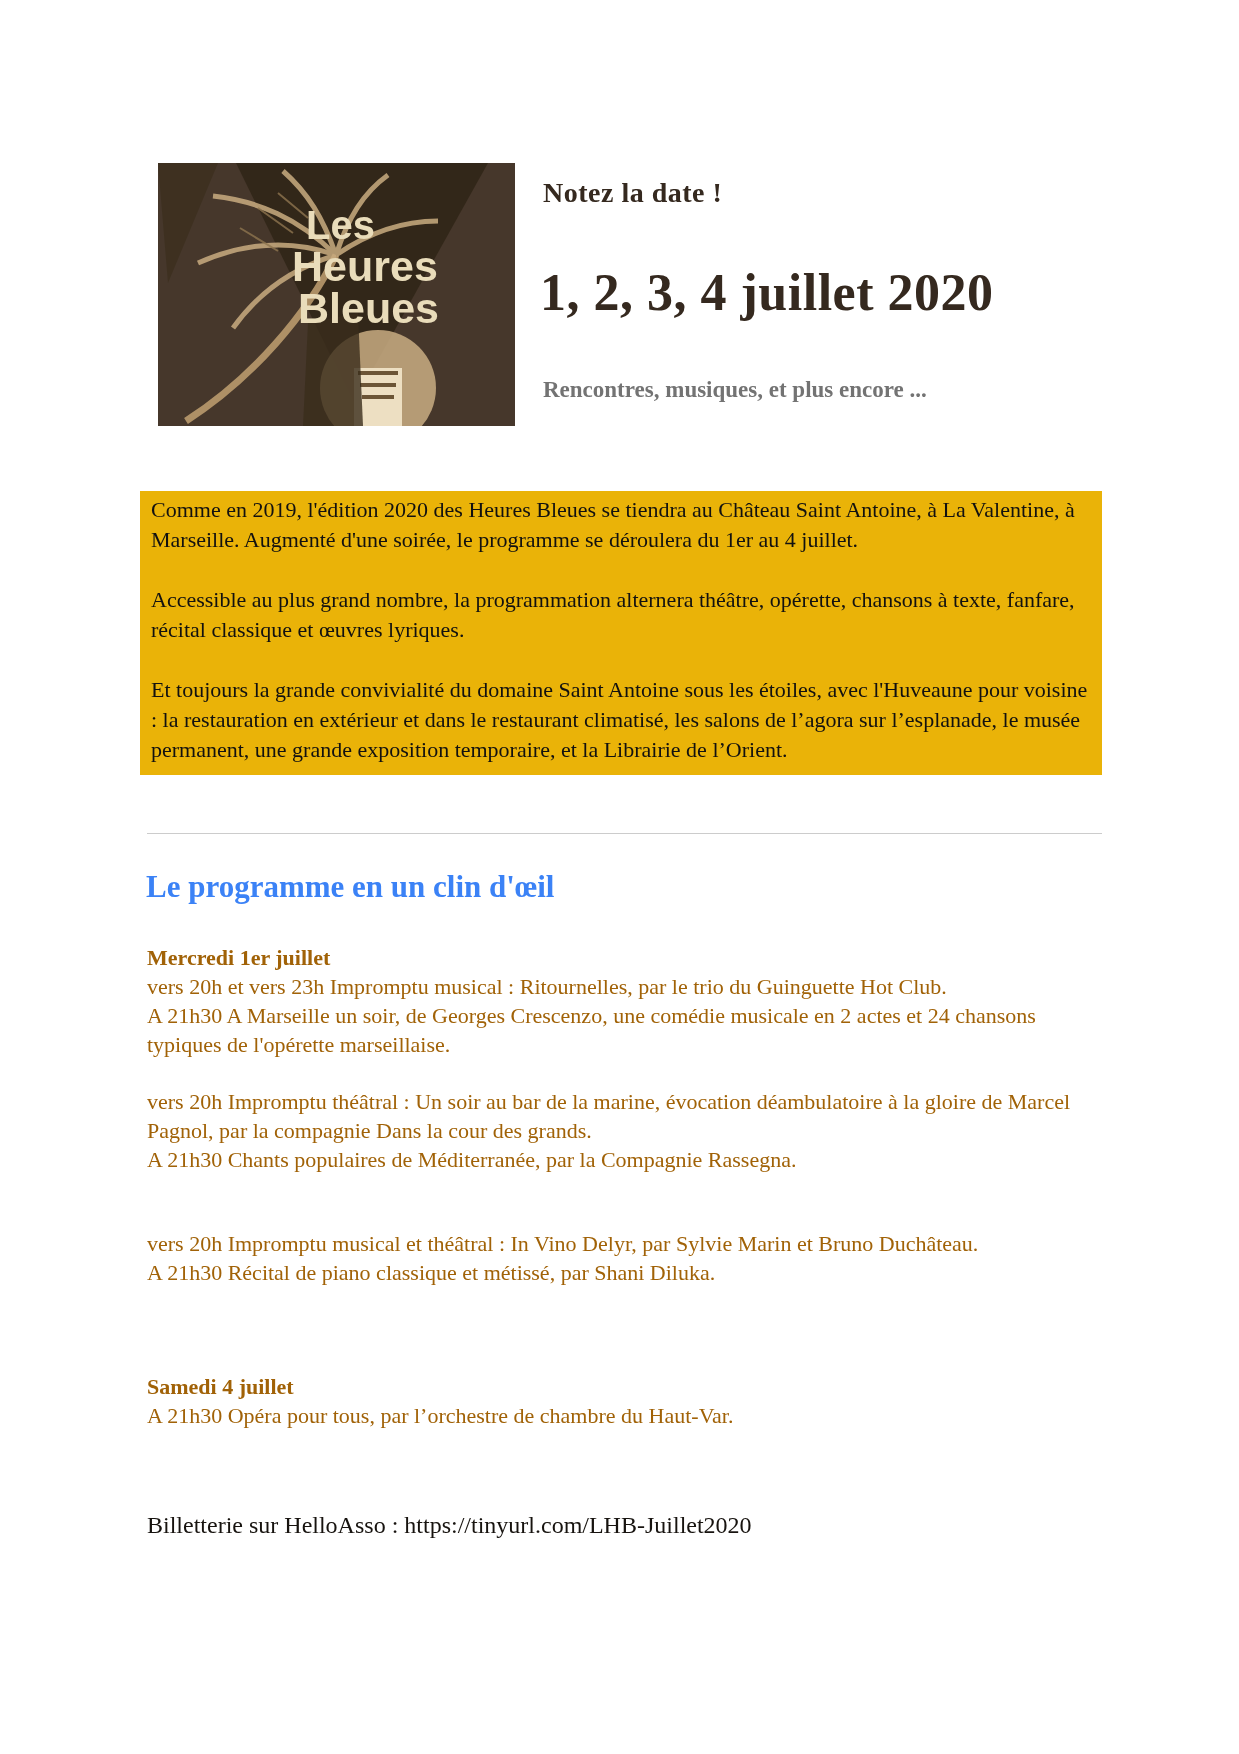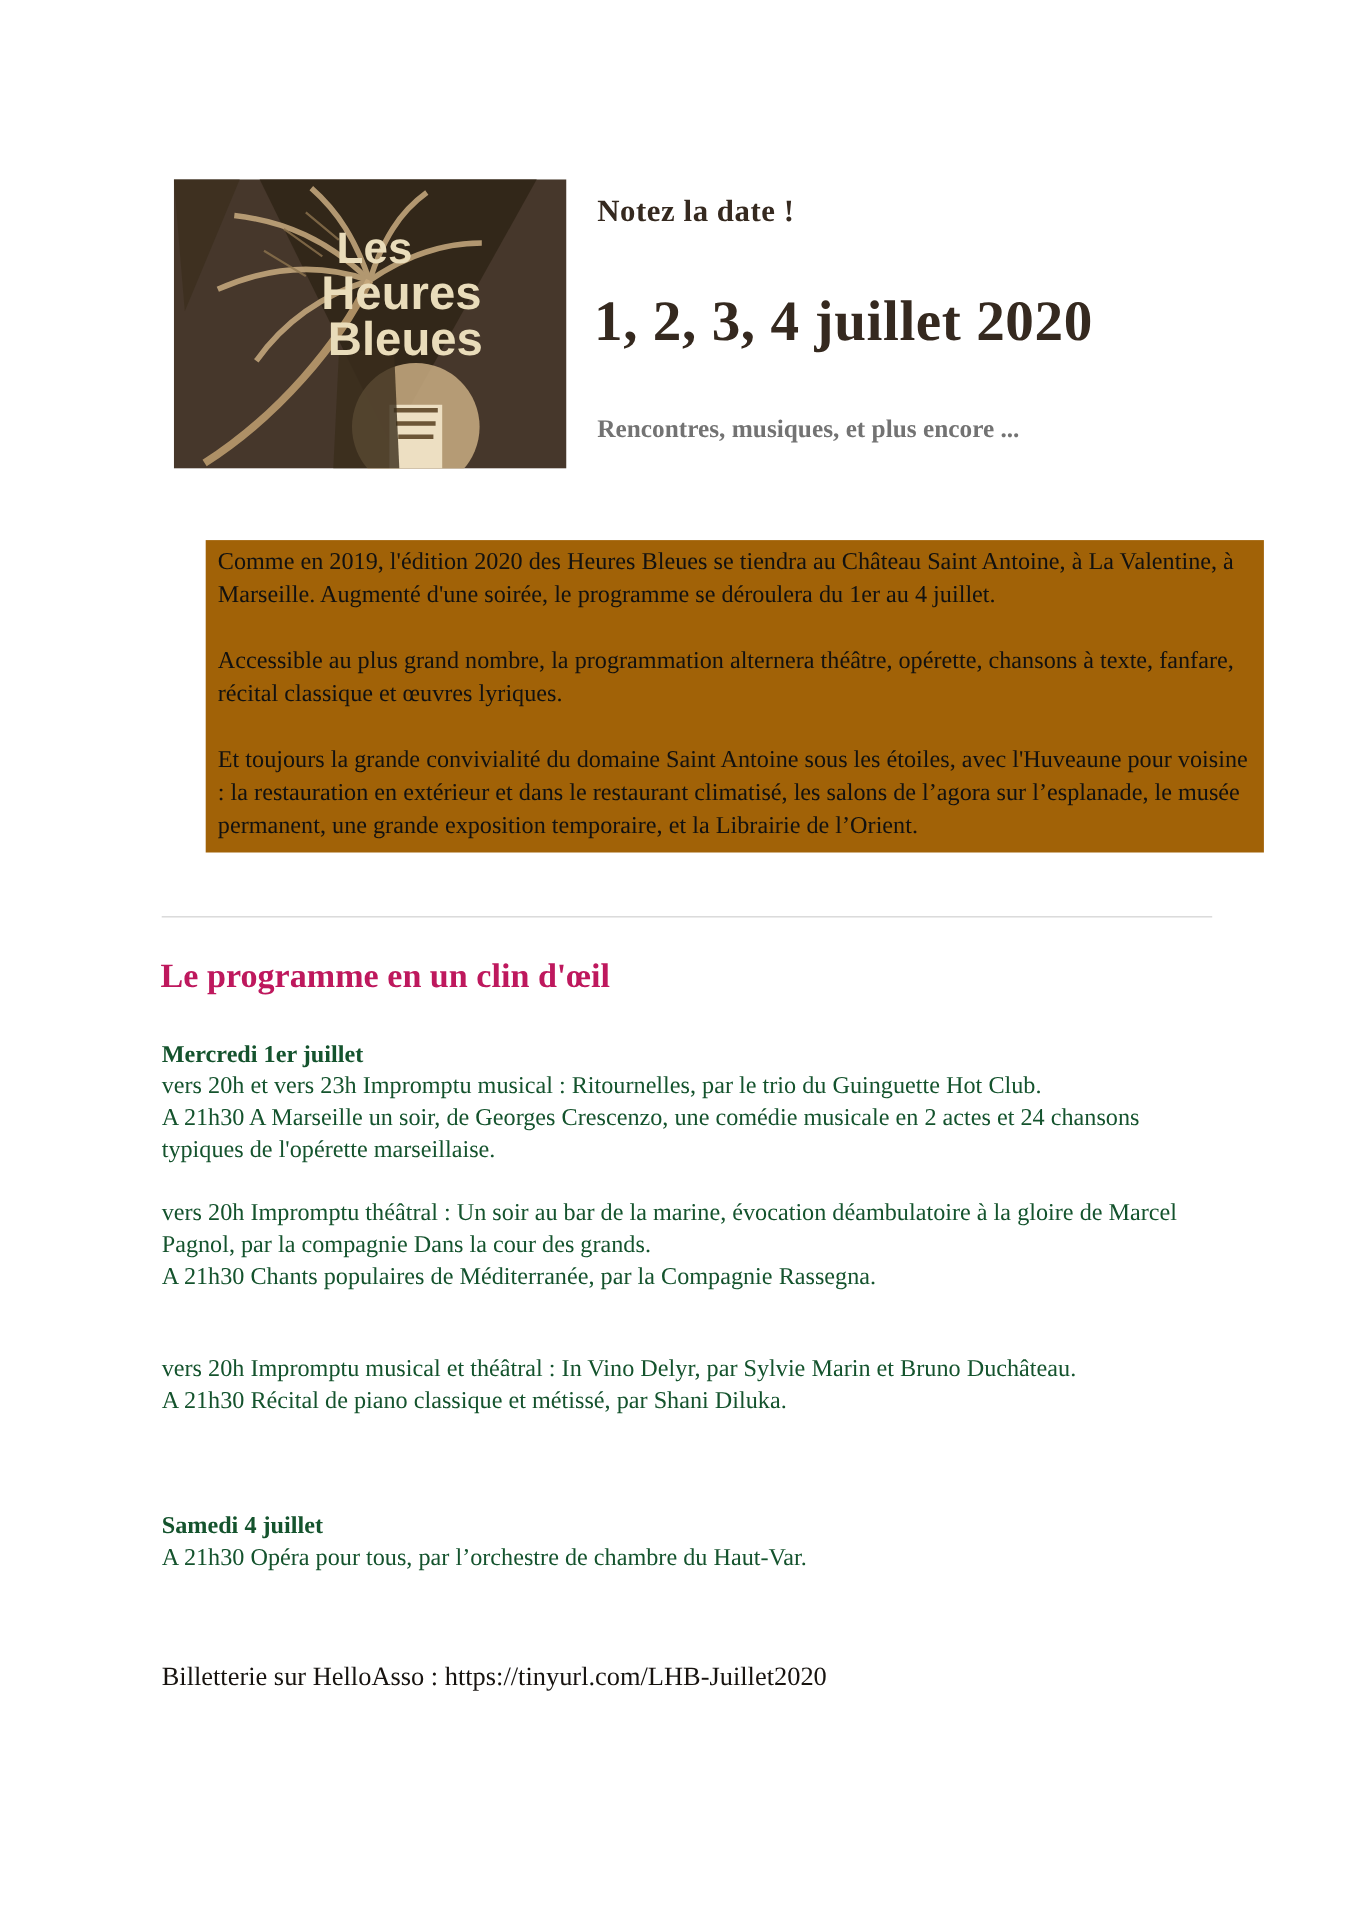--- a/index.html
+++ b/index.html
@@ -29,39 +29,39 @@
     line-height:1.05; letter-spacing:0.5px;
   }
   .subtitle {
     position:absolute; left:543px; top:377px;
     font-size:23px; font-weight:700; color:#737373;
   }
   
   .intro {
     position:absolute; left:140px; top:491px;
     width:962px; box-sizing:border-box;
-    background:#a16207;
+    background:#eab308;
     padding:4px 11px 10px 11px;
-    font-size:22px; line-height:30px; color:#121110;margin-left:47px;
+    font-size:22px; line-height:30px; color:#121110;
   }
   .intro p { margin:0 0 30px 0; }
   .intro p:last-child { margin-bottom:0; }
   
   .divider {
     position:absolute; left:147px; top:833px;
     width:955px; height:0;
     border-top:1px solid #cccccc;
   }
   
   .prog-heading {
     position:absolute; left:146px; top:869px;
-    font-size:31px; font-weight:700; color:#be185d;
+    font-size:31px; font-weight:700; color:#3b82f6;
   }
   .day { position:absolute; left:147px; width:957px;
-         font-size:22px; line-height:29px; color:#14532d; }
+         font-size:22px; line-height:29px; color:#a16207; }
   .day .day-title { font-weight:700; }
   .day .day-line { display:block; }
   .day-1 { top:943px; }
   .day-2 { top:1087px; }
   .day-3 { top:1229px; }
   .day-4 { top:1372px; }
   
   .footer {
     position:absolute; left:147px; top:1512px;
     font-size:24px; color:#17130f;

